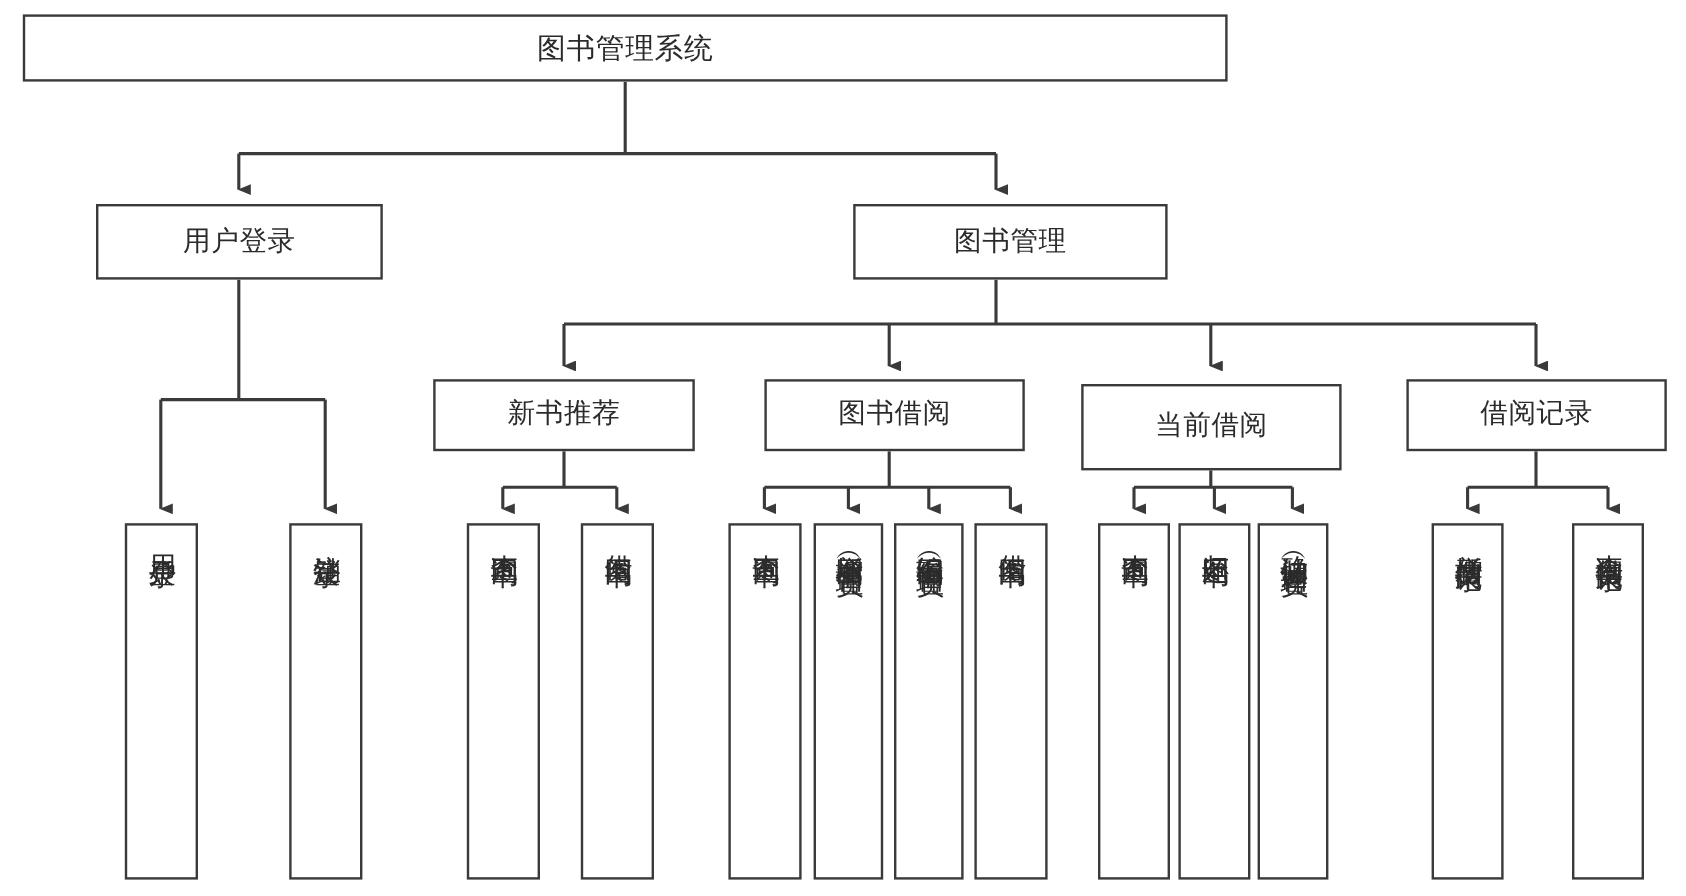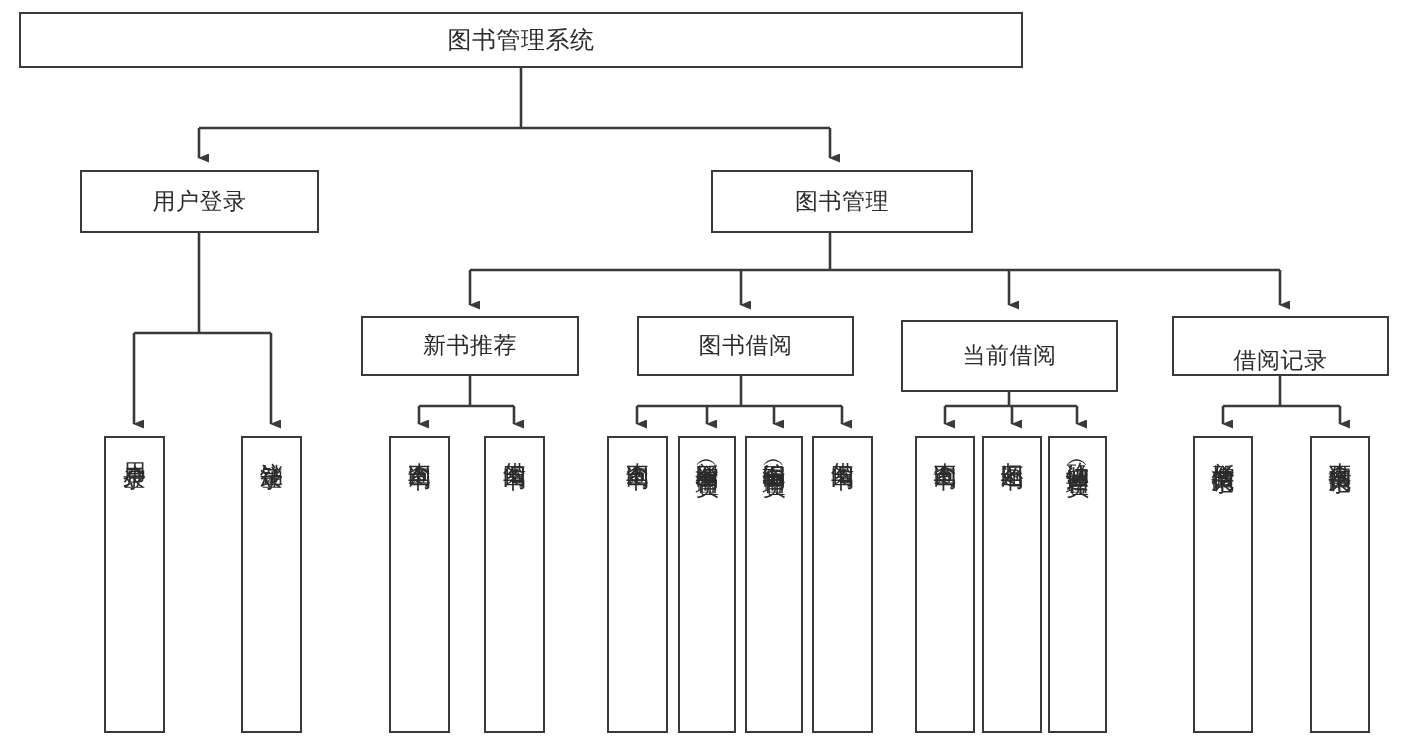--- a/index.html
+++ b/index.html
@@ -136,21 +136,21 @@
       </div>
       <div class="node horiz" style="left: 361px; top: 316px; width: 218px; height: 60px;">
         <span class="node-label">新书推荐</span>
       </div>
       <div class="node horiz" style="left: 637px; top: 316px; width: 217px; height: 60px;">
         <span class="node-label">图书借阅</span>
       </div>
       <div class="node horiz" style="left: 901px; top: 320px; width: 217px; height: 72px;">
         <span class="node-label">当前借阅</span>
       </div>
-      <div class="node horiz" style="left: 1172px; top: 316px; width: 217px; height: 60px; align-items: flex-end;">
+      <div class="node horiz" style="left: 1172px; top: 316px; width: 217px; height: 60px;">
         <span class="node-label">借阅记录</span>
       </div>
       <div class="node vert" style="left: 104px; top: 436px; width: 61px; height: 297px;">
         <span class="node-label">用户登录</span>
       </div>
       <div class="node vert" style="left: 241px; top: 436px; width: 61px; height: 297px;">
         <span class="node-label">注销登录</span>
       </div>
       <div class="node vert" style="left: 389px; top: 436px; width: 61px; height: 297px;">
         <span class="node-label">查询图书</span>

